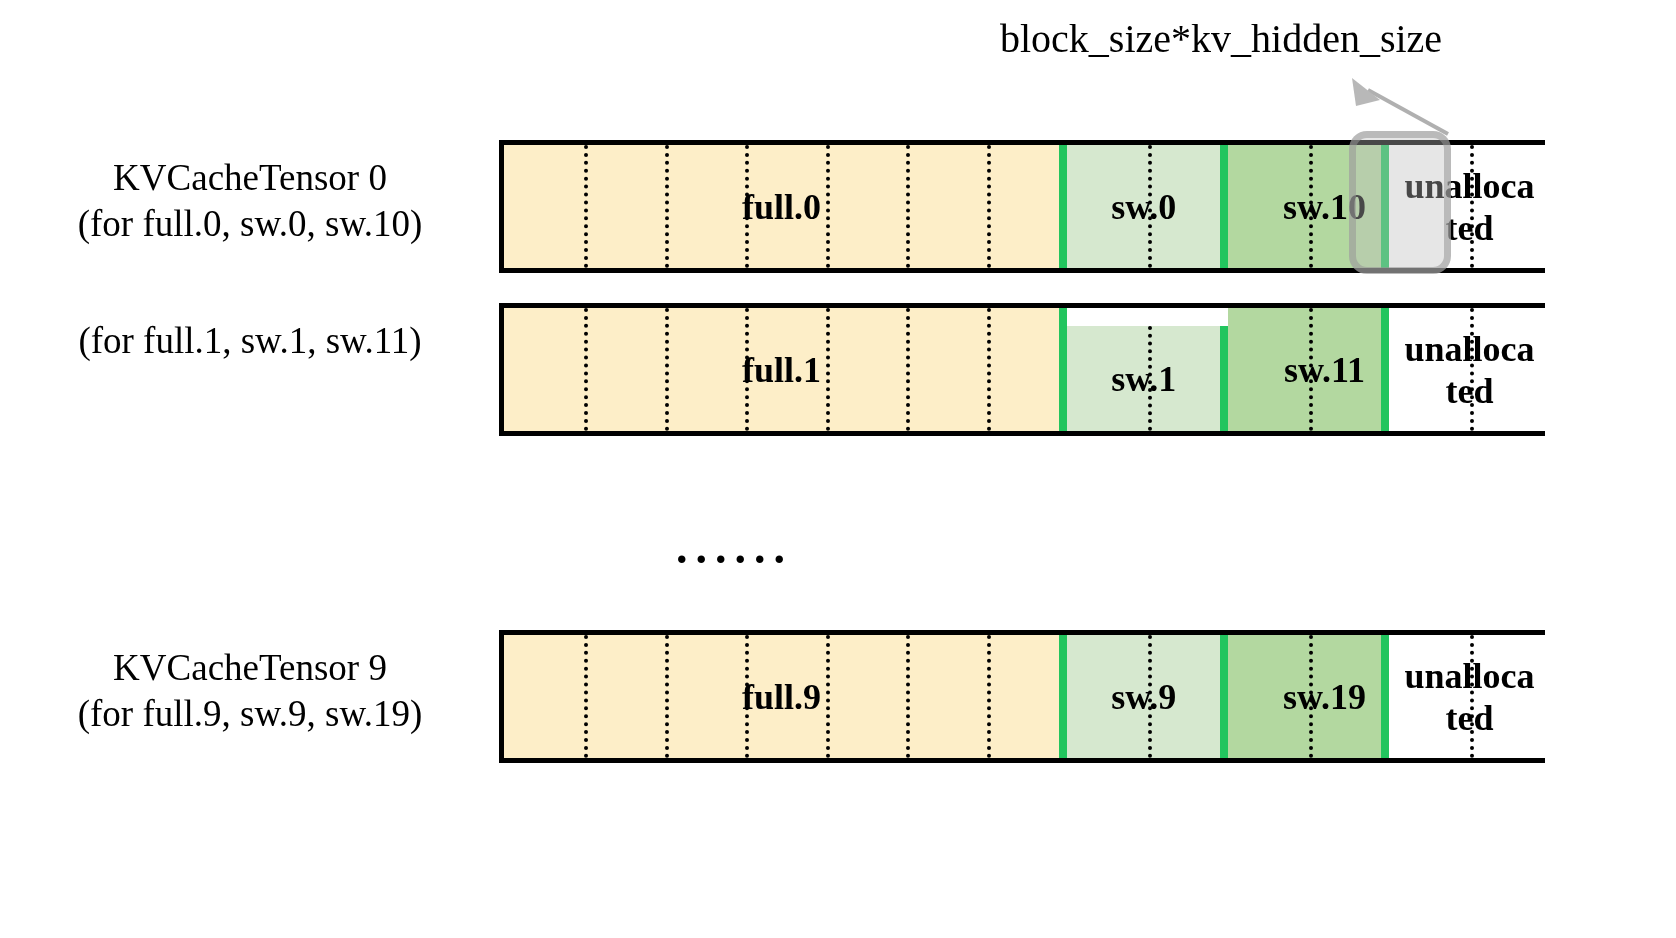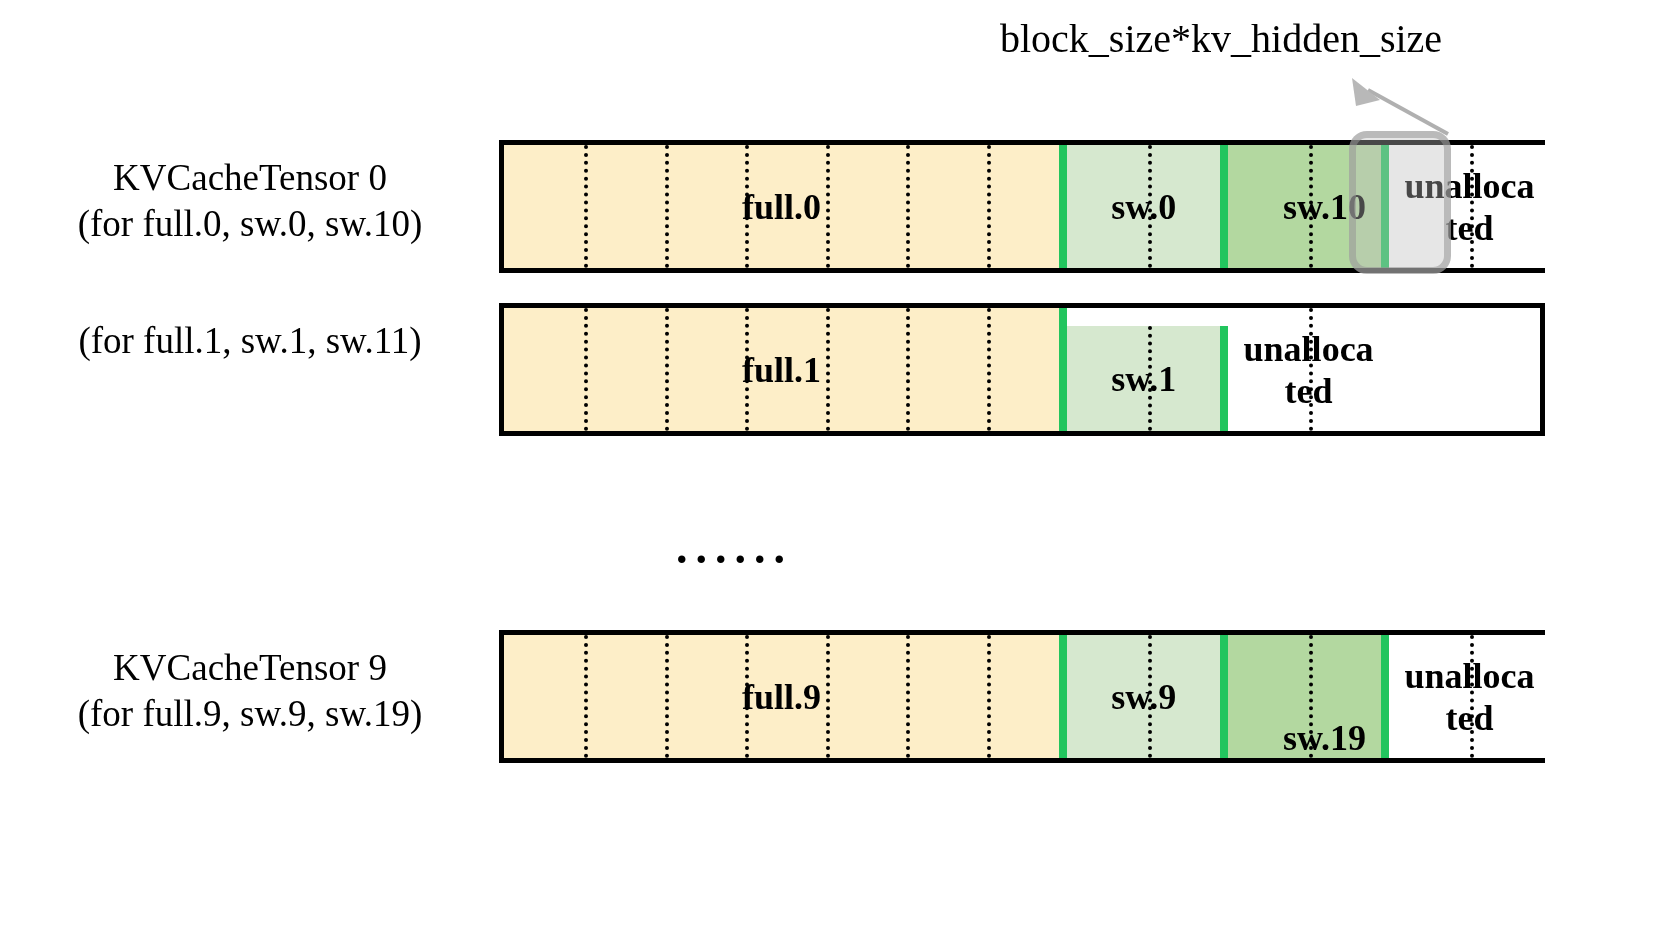--- a/index.html
+++ b/index.html
@@ -218,20 +218,24 @@
             <div class="dotline" style="left: 241.385px;"></div>
             <div class="dotline" style="left: 321.846px;"></div>
             <div class="dotline" style="left: 402.308px;"></div>
             <div class="dotline" style="left: 482.769px;"></div>
             <div class="seg-label">full.1</div>
           </div>
           <div class="seg fill-sw" style="width: 160.923px; flex: 0 0 160.923px; margin-top: 18px;">
             <div class="dotline" style="left: 80.4615px;"></div>
             <div class="seg-label">sw.1</div>
           </div>
+          <div class="seg fill-sw2" style="width: 160.923px; flex: 0 0 160.923px;">
+            <div class="dotline" style="left: 80.4615px;"></div>
+            <div class="seg-label">sw.11</div>
+          </div>
           <div class="seg fill-un" style="width: 160.923px; flex: 0 0 160.923px;">
             <div class="dotline" style="left: 80.4615px;"></div>
             <div class="seg-label two-line"><span>unalloca</span><br><span>ted</span></div>
           </div>
         </div>
       </div>
       <div class="row" style="top: 0px;">
         <div class="row-label" style="top: 645px;">
           <span class="l1">KVCacheTensor 9</span>
           <span class="l2">(for full.9, sw.9, sw.19)</span>
@@ -243,21 +247,21 @@
             <div class="dotline" style="left: 241.385px;"></div>
             <div class="dotline" style="left: 321.846px;"></div>
             <div class="dotline" style="left: 402.308px;"></div>
             <div class="dotline" style="left: 482.769px;"></div>
             <div class="seg-label">full.9</div>
           </div>
           <div class="seg fill-sw" style="width: 160.923px; flex: 0 0 160.923px;">
             <div class="dotline" style="left: 80.4615px;"></div>
             <div class="seg-label">sw.9</div>
           </div>
-          <div class="seg fill-sw2" style="width: 160.923px; flex: 0 0 160.923px; align-items: flex-end;">
+          <div class="seg fill-sw2" style="width: 160.923px; flex: 0 0 160.923px;">
             <div class="dotline" style="left: 80.4615px;"></div>
             <div class="seg-label">sw.19</div>
           </div>
           <div class="seg fill-un" style="width: 160.923px; flex: 0 0 160.923px;">
             <div class="dotline" style="left: 80.4615px;"></div>
             <div class="seg-label two-line"><span>unalloca</span><br><span>ted</span></div>
           </div>
         </div>
       </div>
     </div>

